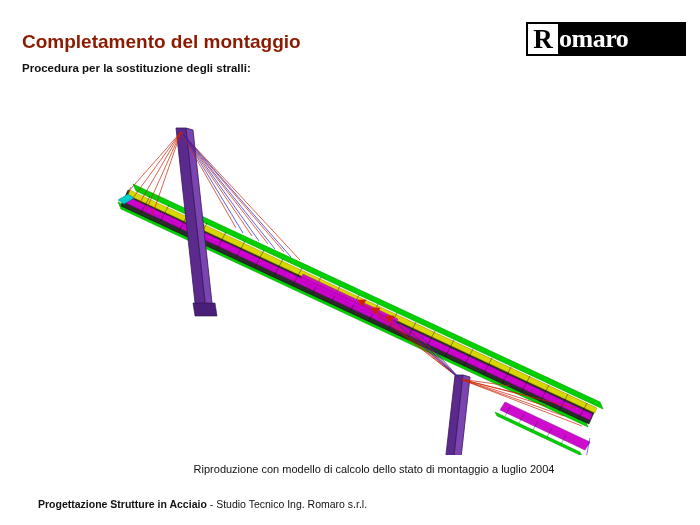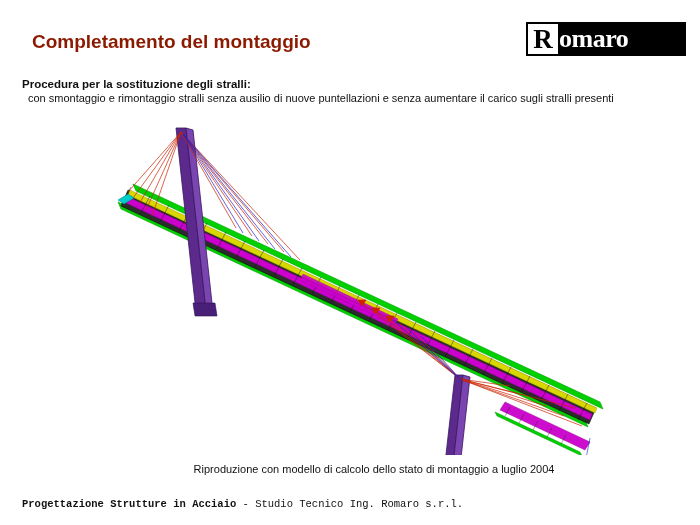--- a/index.html
+++ b/index.html
@@ -54,26 +54,25 @@
   }
   
   .title {
     position: absolute;
     left: 22px;
     top: 31px;
     font-size: 19px;
     font-weight: bold;
     color: #8c1a00;
     font-family: "Liberation Sans", sans-serif;
-    margin-left: 10px;
   }
   .subtitle {
     position: absolute;
     left: 22px;
-    top: 78px;
+    top: 62px;
     font-size: 11.5px;
     font-weight: bold;
     color: #111111;
   }
   .paragraph {
     position: absolute;
     left: 28px;
     top: 91px;
     width: 650px;
     font-size: 11px;
@@ -94,25 +93,24 @@
     top: 463px;
     width: 700px;
     text-align: center;
     font-size: 11px;
     color: #111111;
     padding-left: 24px;
   }
   
   .footer {
     position: absolute;
-    left: 22px;
+    left: 38px;
     bottom: 15px;
     font-size: 10.5px;
     color: #111111;
-    font-family: Liberation Mono, monospace;
   }
   .footer b { font-weight: bold; }
   .axis-label {
     font-size: 6px;
     fill: #333333;
     font-family: "Liberation Sans", sans-serif;
   }
 </style>
 </head>
 <body>
@@ -121,21 +119,20 @@
 
   <div class="logo">
     <div class="logo-badge">R</div>
     <div class="logo-text">omaro</div>
   </div>
 
   <div class="title">Completamento del montaggio</div>
   <div class="subtitle">Procedura per la sostituzione degli stralli:</div>
 
   <div class="paragraph">
-    <div>con smontaggio e rimontaggio stralli senza ausilio di nuove puntellazioni e senza aumentare il carico sugli stralli presenti</div>
   </div>
 
   <div class="figure">
     <svg width="700" height="335" viewBox="0 0 700 335">
 
       <g>
 
         <polygon points="118,82 585,300 588,307 121,89" fill="#00d000" stroke="#00a000" stroke-width="0.6"></polygon>
 
         <polygon points="133,64 600,282 603,289 136,71" fill="#00d000" stroke="#00a000" stroke-width="0.6"></polygon>

